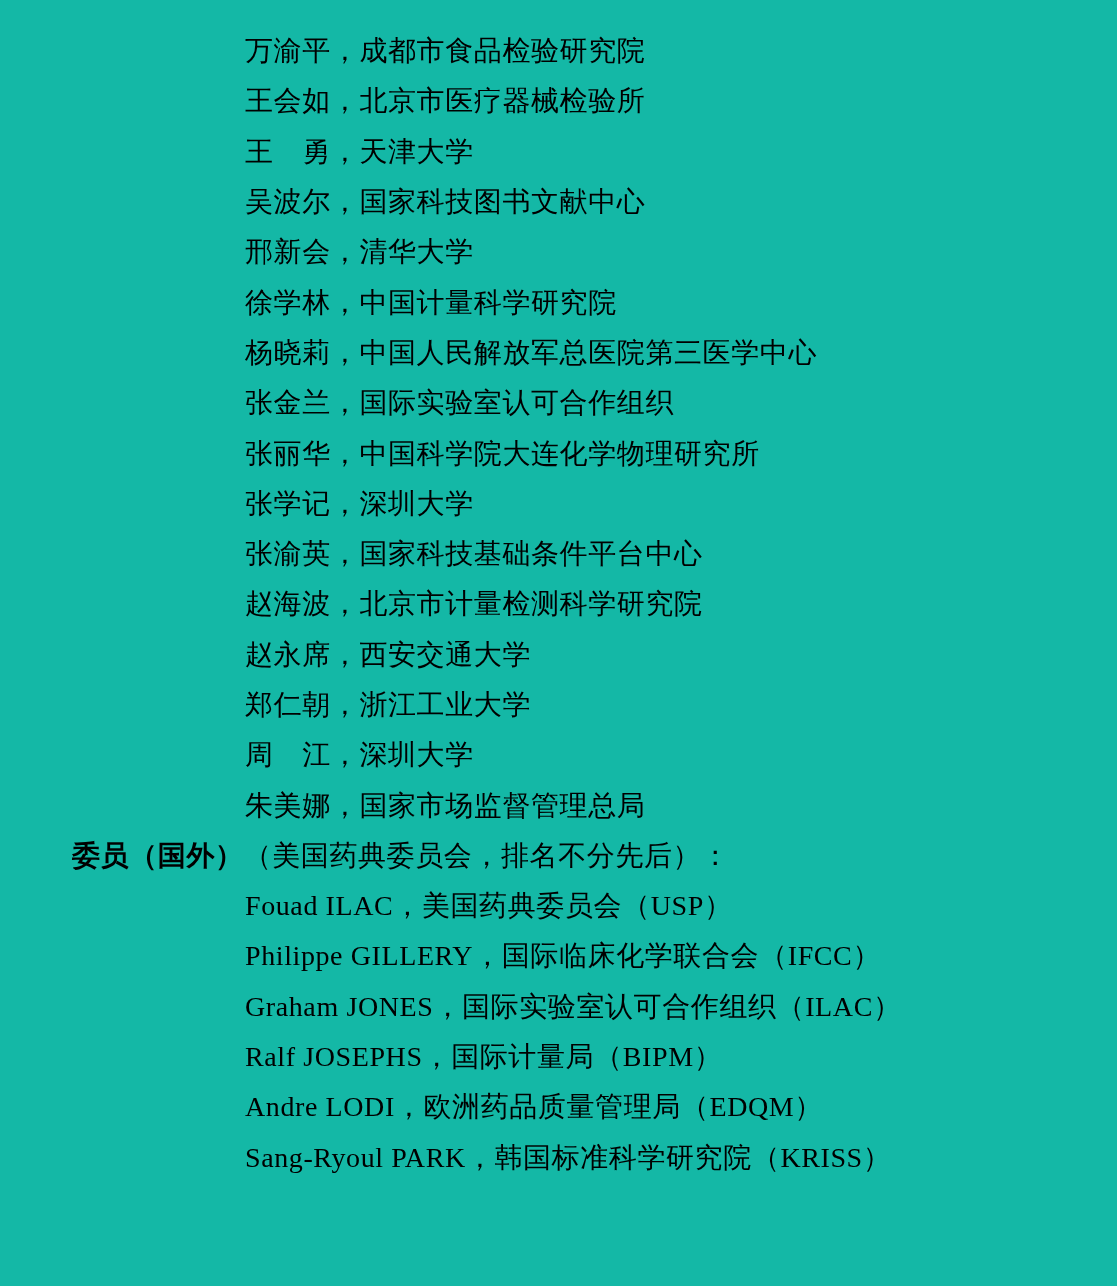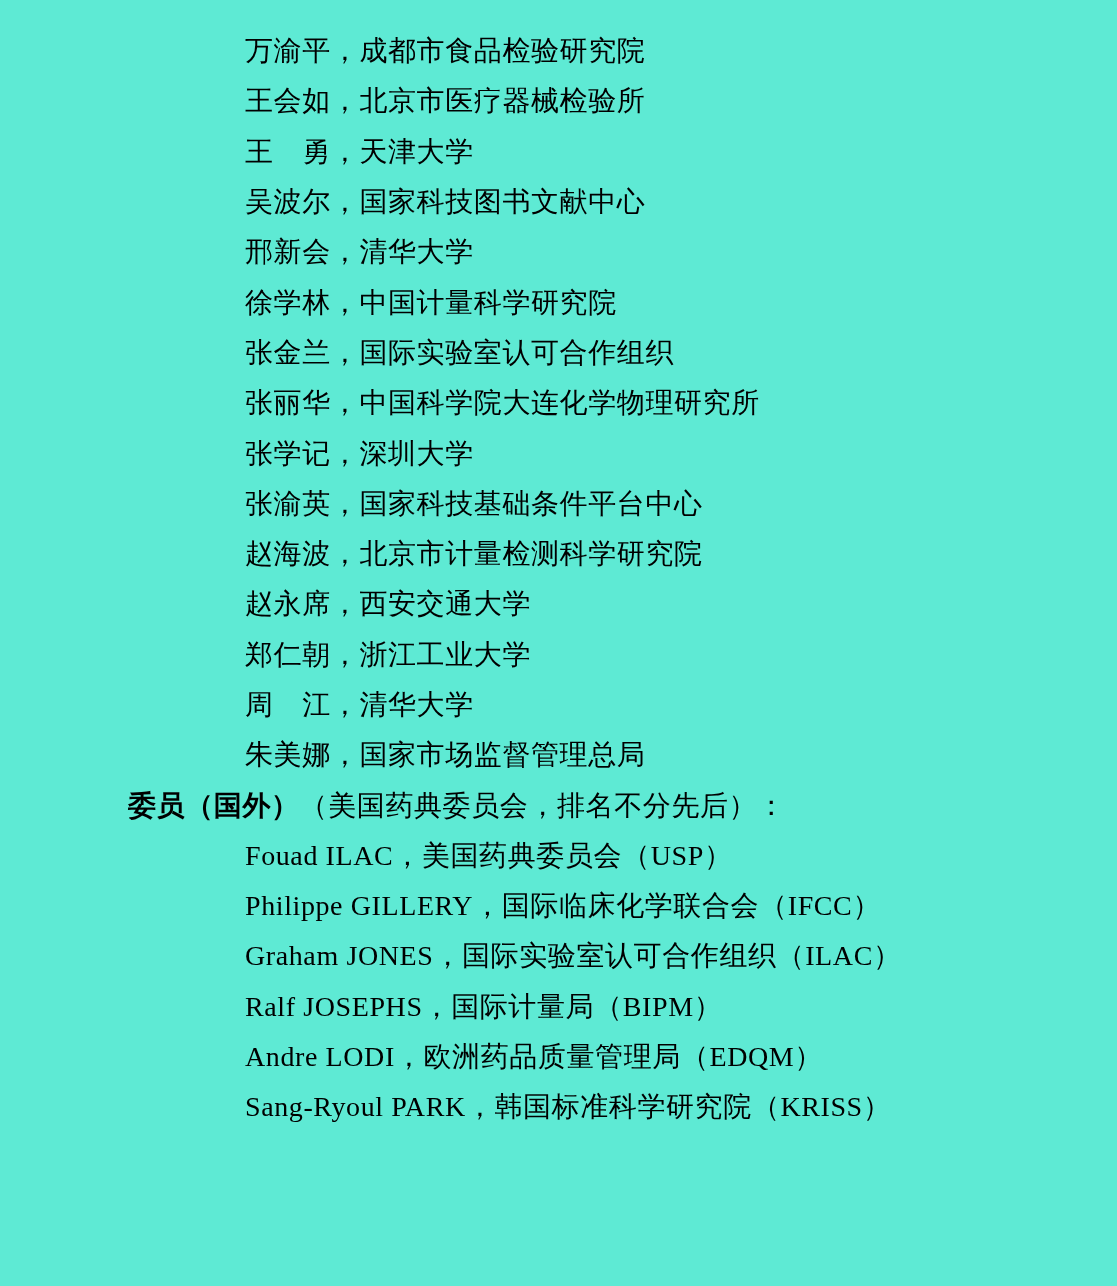--- a/index.html
+++ b/index.html
@@ -12,60 +12,60 @@
     height: 1286px;
     overflow: hidden;
     font-family: "Liberation Serif", "DejaVu Serif", serif;
     color: #000000;
   }
   .doc-page {
     box-sizing: border-box;
     width: 1117px;
     height: 1286px;
     padding-top: 26px;
-    background: #5eead4;
+    background: #14b8a6;
   }
   .line {
     height: 50.3px;
     display: flex;
     align-items: center;
     font-size: 28px;
     letter-spacing: 0.6px;
     white-space: pre;
   }
   .member-line {
     padding-left: 245px;
   }
   .section-heading {
-    padding-left: 112px;
-    margin-left: 16px;
+    padding-left: 72px;
   }
   .section-heading .bold-part {
     font-weight: bold;
   }
 </style>
 </head>
 <body>
 
 <div class="doc-page">
 
   <div class="line member-line">万渝平，成都市食品检验研究院</div>
   <div class="line member-line">王会如，北京市医疗器械检验所</div>
   <div class="line member-line">王　勇，天津大学</div>
   <div class="line member-line">吴波尔，国家科技图书文献中心</div>
   <div class="line member-line">邢新会，清华大学</div>
   <div class="line member-line">徐学林，中国计量科学研究院</div>
+  <div class="line member-line">杨晓莉，中国人民解放军总医院第三医学中心</div>
   <div class="line member-line">张金兰，国际实验室认可合作组织</div>
   <div class="line member-line">张丽华，中国科学院大连化学物理研究所</div>
   <div class="line member-line">张学记，深圳大学</div>
   <div class="line member-line">张渝英，国家科技基础条件平台中心</div>
   <div class="line member-line">赵海波，北京市计量检测科学研究院</div>
   <div class="line member-line">赵永席，西安交通大学</div>
   <div class="line member-line">郑仁朝，浙江工业大学</div>
-  <div class="line member-line">周　江，清华大学</div>
+  <div class="line member-line">周　江，深圳大学</div>
   <div class="line member-line">朱美娜，国家市场监督管理总局</div>
 
   <div class="line section-heading">
     <span class="bold-part">委员（国外）</span><span>（美国药典委员会，排名不分先后）：</span>
   </div>
 
   <div class="line member-line">Fouad ILAC，美国药典委员会（USP）</div>
   <div class="line member-line">Philippe GILLERY，国际临床化学联合会（IFCC）</div>
   <div class="line member-line">Graham JONES，国际实验室认可合作组织（ILAC）</div>
   <div class="line member-line">Ralf JOSEPHS，国际计量局（BIPM）</div>

